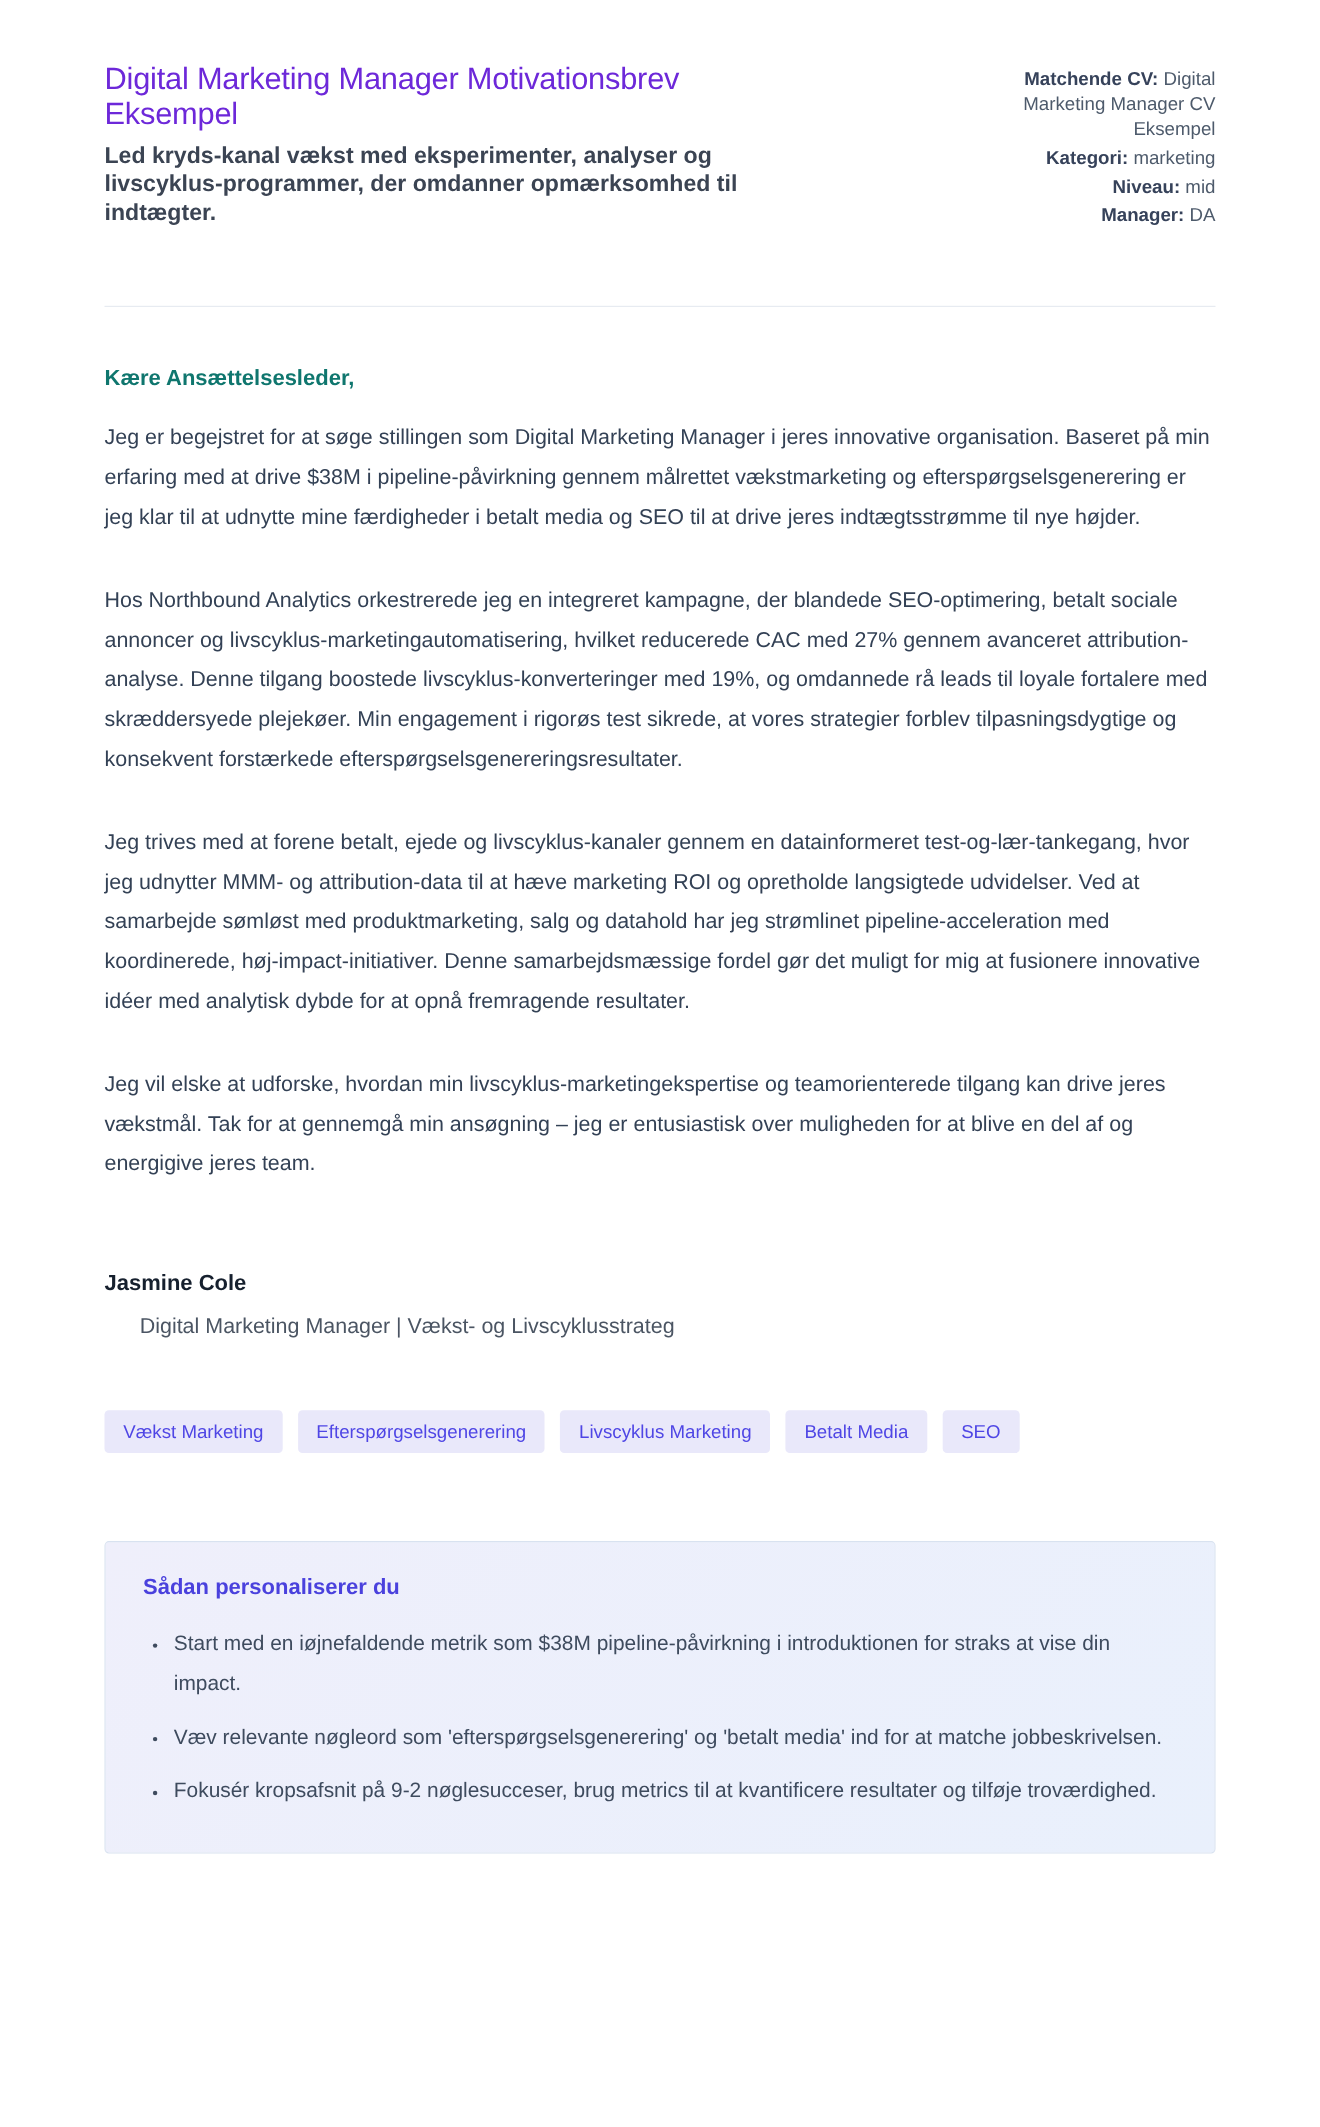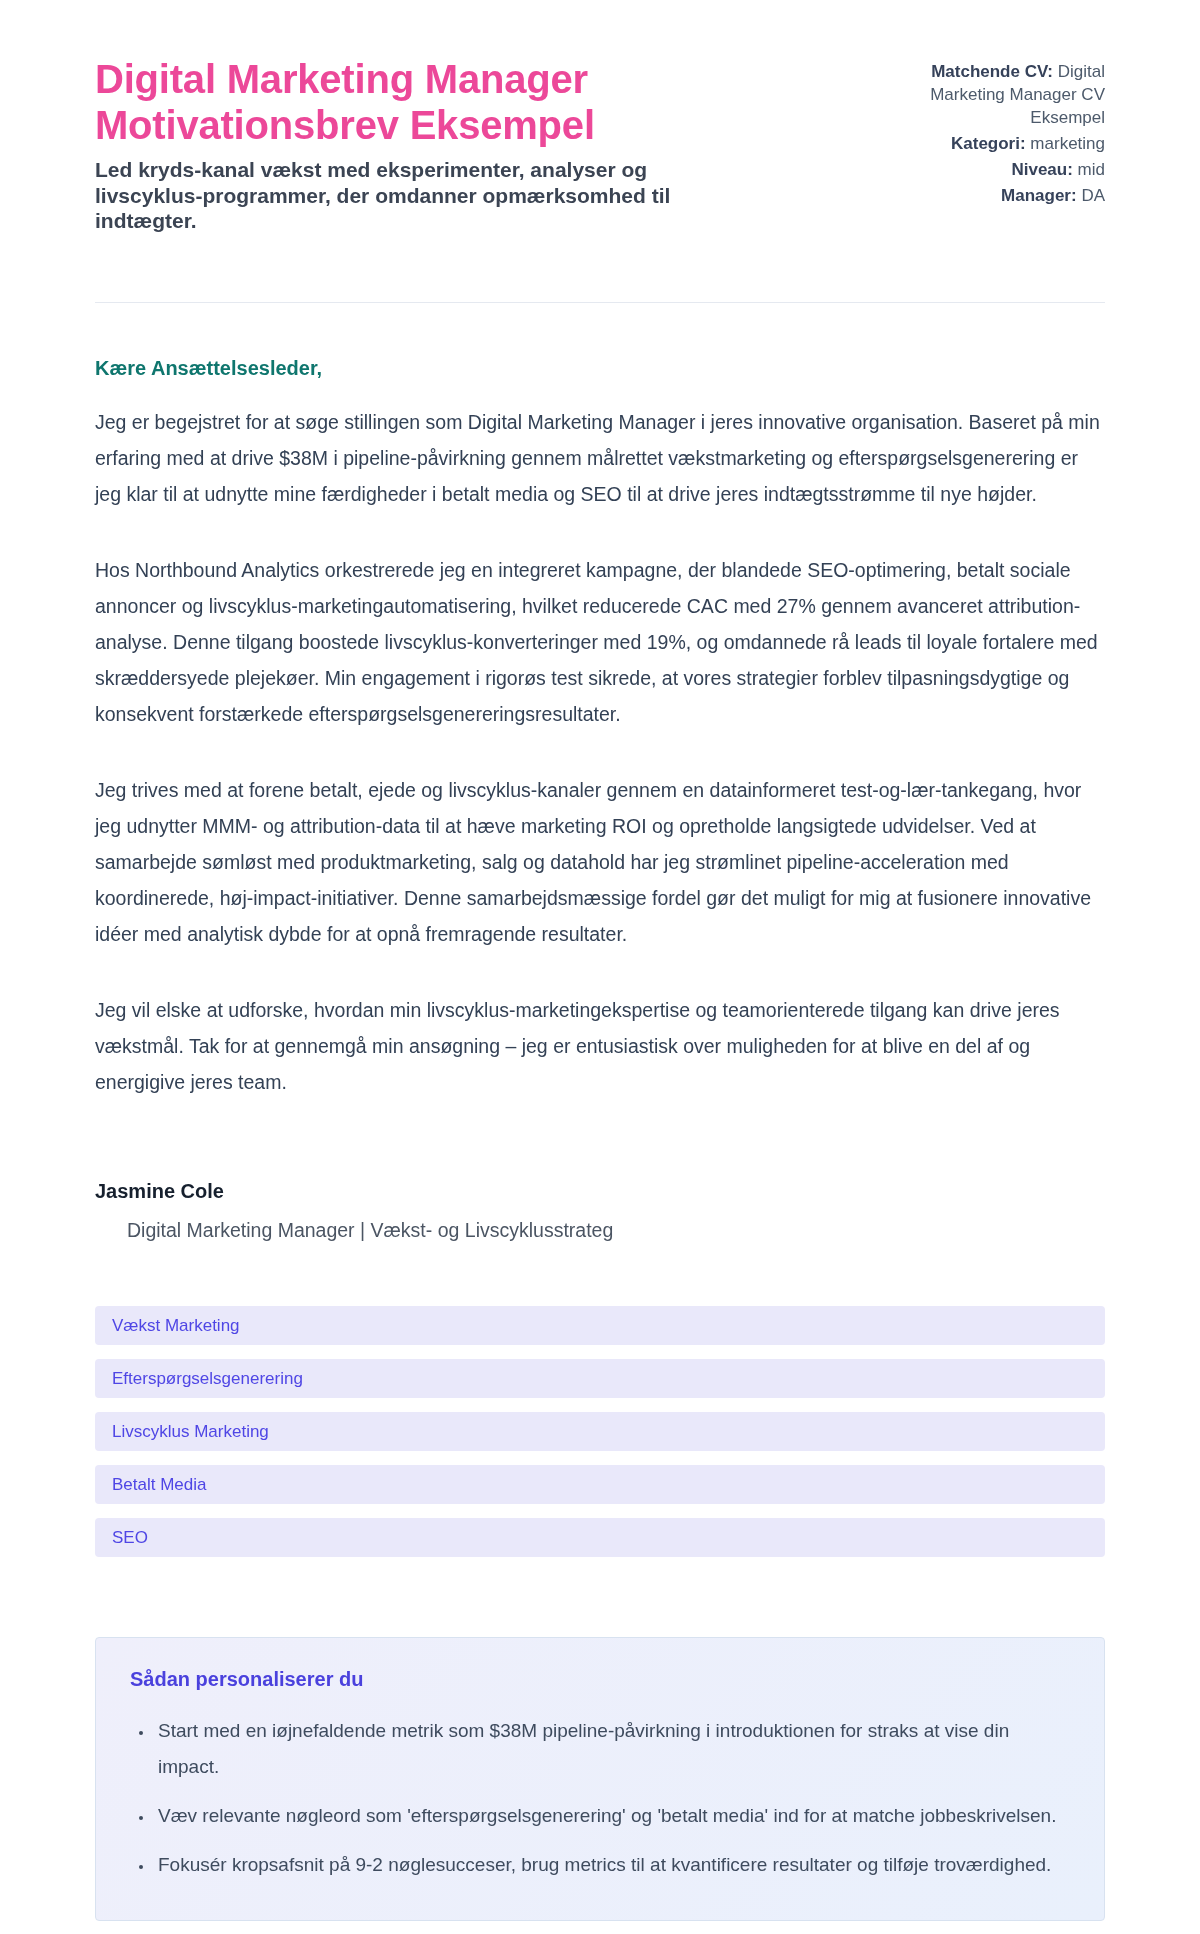--- a/index.html
+++ b/index.html
@@ -18,24 +18,24 @@
 
   
   .header {
     display: flex;
     justify-content: space-between;
     align-items: flex-start;
     gap: 40px;
   }
   .header-left { max-width: 600px; }
   .page-title {
-    font-size: 40px;
-    font-weight: 700;
+    font-size: 28px;
+    font-weight: 400;
     line-height: 1.15;
-    color: #ec4899;
+    color: #6d28d9;
     margin-bottom: 9px;
     letter-spacing: -0.2px;
   }
   .page-subtitle {
     font-size: 21px;
     font-weight: 700;
     line-height: 1.22;
     color: #3b4453;
   }
   .header-meta {
@@ -83,21 +83,20 @@
     color: #4b5563;
     margin-left: 32px;
   }
 
   
   .tag-list {
     margin-top: 64px;
     display: flex;
     flex-wrap: wrap;
     gap: 14px;
-    flex-direction: column;
   }
   .tag-chip {
     display: inline-block;
     background: #e9e8fa;
     color: #4f46e5;
     font-size: 17px;
     line-height: 1;
     padding: 11px 17px;
     border-radius: 4px;
     cursor: pointer;

